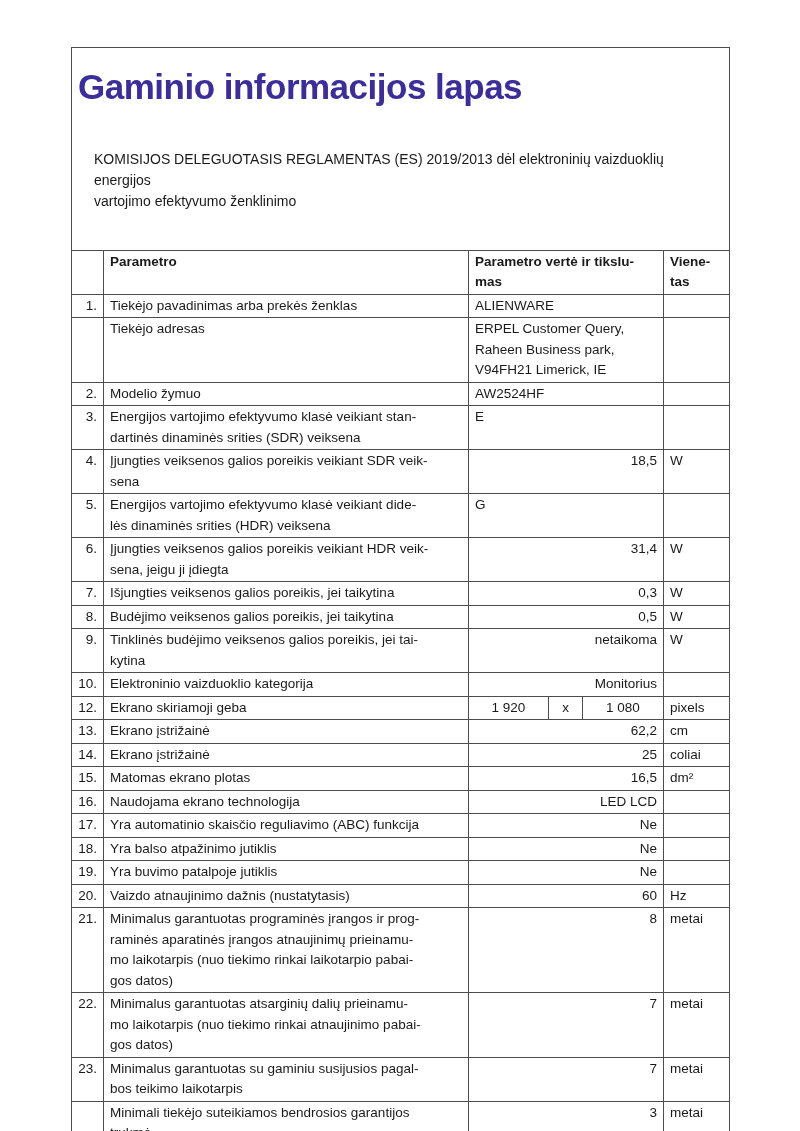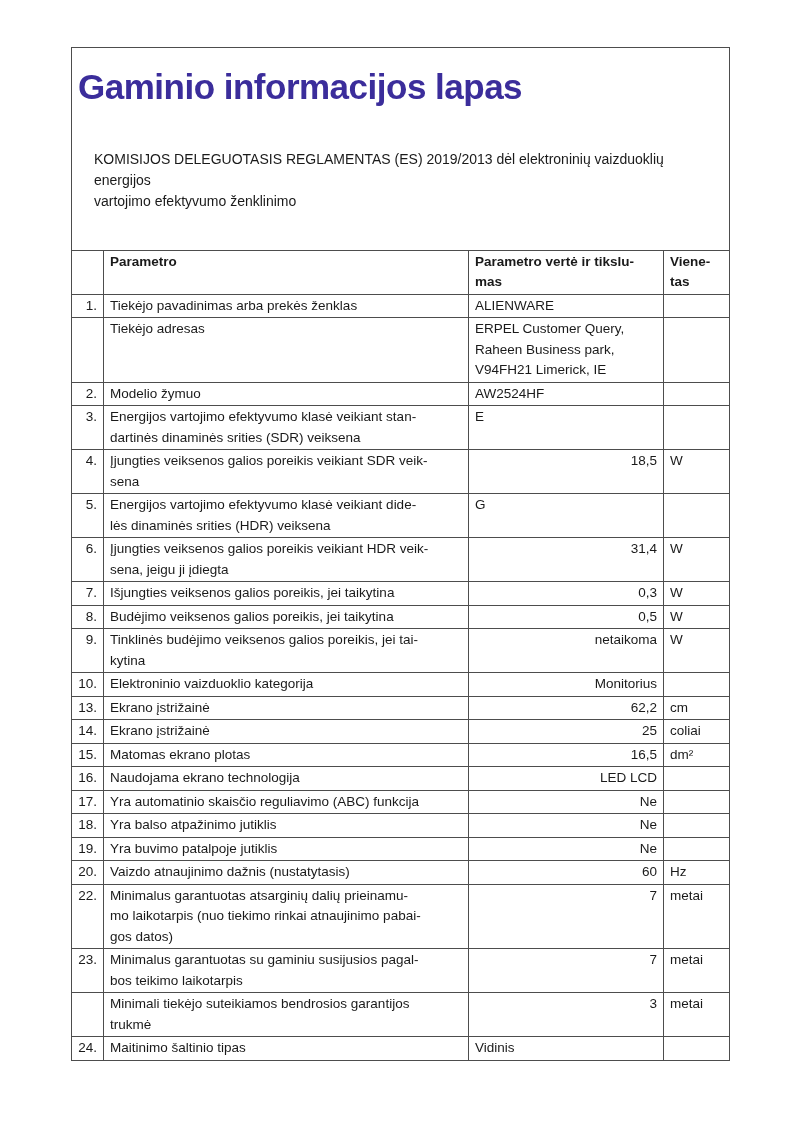--- a/index.html
+++ b/index.html
@@ -150,20 +150,28 @@
           <td class="val-right" colspan="3">netaikoma</td>
           <td class="unit">W</td>
         </tr>
         <tr>
           <td class="no">10.</td>
           <td class="param">Elektroninio vaizduoklio kategorija</td>
           <td class="val-right" colspan="3">Monitorius</td>
           <td class="unit"></td>
         </tr>
         <tr>
+          <td class="no">12.</td>
+          <td class="param">Ekrano skiriamoji geba</td>
+          <td class="val-center">1 920</td>
+          <td class="val-center">x</td>
+          <td class="val-center">1 080</td>
+          <td class="unit">pixels</td>
+        </tr>
+        <tr>
           <td class="no">13.</td>
           <td class="param">Ekrano įstrižainė</td>
           <td class="val-right" colspan="3">62,2</td>
           <td class="unit">cm</td>
         </tr>
         <tr>
           <td class="no">14.</td>
           <td class="param">Ekrano įstrižainė</td>
           <td class="val-right" colspan="3">25</td>
           <td class="unit">coliai</td>
@@ -196,20 +204,29 @@
           <td class="no">19.</td>
           <td class="param">Yra buvimo patalpoje jutiklis</td>
           <td class="val-right" colspan="3">Ne</td>
           <td class="unit"></td>
         </tr>
         <tr>
           <td class="no">20.</td>
           <td class="param">Vaizdo atnaujinimo dažnis (nustatytasis)</td>
           <td class="val-right" colspan="3">60</td>
           <td class="unit">Hz</td>
+        </tr>
+        <tr>
+          <td class="no">21.</td>
+          <td class="param">Minimalus garantuotas programinės įrangos ir prog-
+raminės aparatinės įrangos atnaujinimų prieinamu-
+mo laikotarpis (nuo tiekimo rinkai laikotarpio pabai-
+gos datos)</td>
+          <td class="val-right" colspan="3">8</td>
+          <td class="unit">metai</td>
         </tr>
         <tr>
           <td class="no">22.</td>
           <td class="param">Minimalus garantuotas atsarginių dalių prieinamu-
 mo laikotarpis (nuo tiekimo rinkai atnaujinimo pabai-
 gos datos)</td>
           <td class="val-right" colspan="3">7</td>
           <td class="unit">metai</td>
         </tr>
         <tr>

